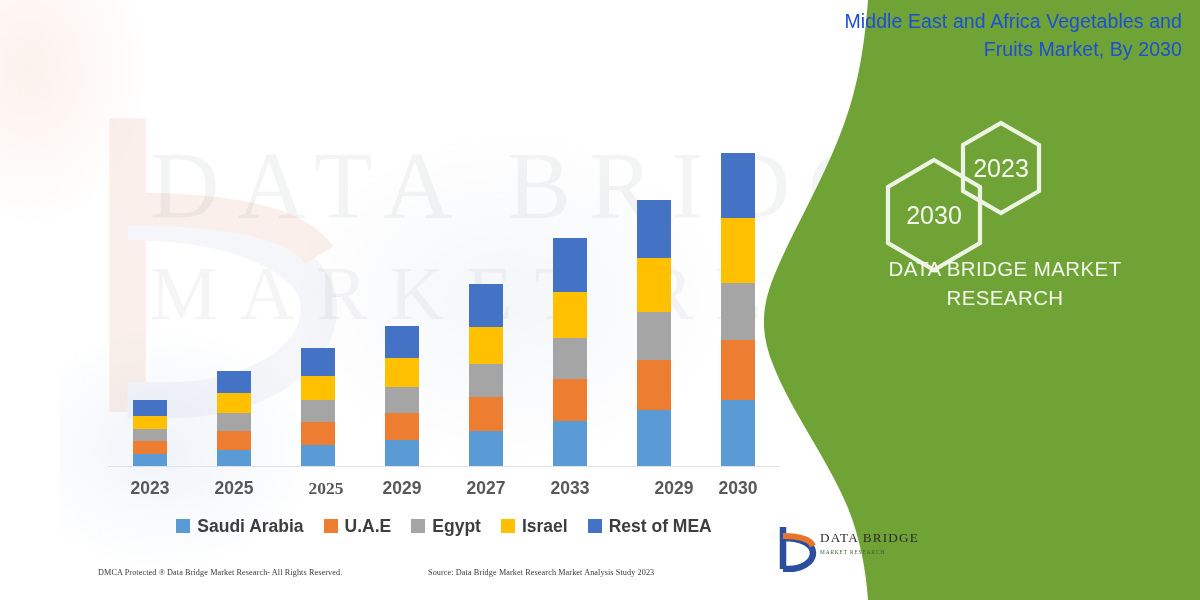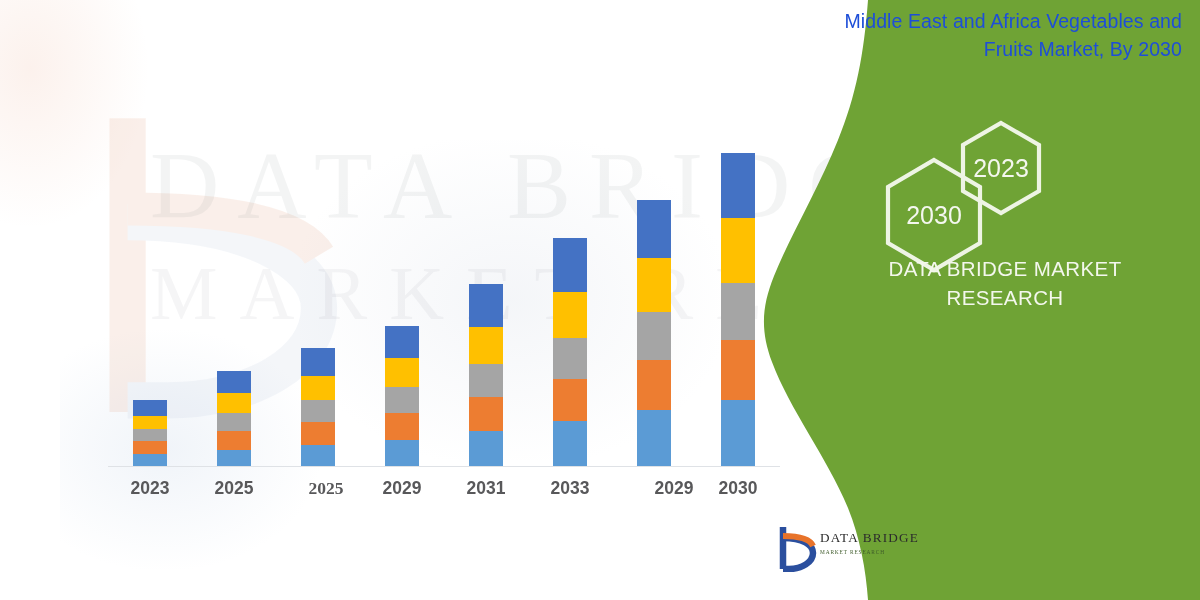--- a/index.html
+++ b/index.html
@@ -168,25 +168,51 @@
           <div class="seg" style="height: 57px; background: rgb(165, 165, 165);"></div>
           <div class="seg" style="height: 65px; background: rgb(255, 192, 0);"></div>
           <div class="seg" style="height: 65px; background: rgb(68, 114, 196);"></div>
         </div>
       </div>
     <div class="xlabels" id="xlabels">
         <div class="xlab" style="left: 2px;">2023</div>
         <div class="xlab" style="left: 86px;">2025</div>
         <div class="xlab" style="left: 178px; font-family: Liberation Serif, serif;">2025</div>
         <div class="xlab" style="left: 254px;">2029</div>
-        <div class="xlab" style="left: 338px;">2031</div>
+        <div class="xlab" style="left: 338px;">2027</div>
         <div class="xlab" style="left: 422px;">2033</div>
         <div class="xlab" style="left: 526px;">2029</div>
         <div class="xlab" style="left: 590px;">2030</div>
       </div>
+    <div class="legend" id="legend">
+        <div class="lg-item">
+          <span class="lg-swatch" style="background: rgb(91, 155, 213);"></span>
+          <span class="lg-text">Saudi Arabia</span>
+        </div>
+        <div class="lg-item">
+          <span class="lg-swatch" style="background: rgb(237, 125, 49);"></span>
+          <span class="lg-text">U.A.E</span>
+        </div>
+        <div class="lg-item">
+          <span class="lg-swatch" style="background: rgb(165, 165, 165);"></span>
+          <span class="lg-text">Egypt</span>
+        </div>
+        <div class="lg-item">
+          <span class="lg-swatch" style="background: rgb(255, 192, 0);"></span>
+          <span class="lg-text">Israel</span>
+        </div>
+        <div class="lg-item">
+          <span class="lg-swatch" style="background: rgb(68, 114, 196);"></span>
+          <span class="lg-text">Rest of MEA</span>
+        </div>
+      </div>
+    <div class="footer">
+      <div class="ft left">DMCA Protected ® Data Bridge Market Research- All Rights Reserved.</div>
+      <div class="ft right">Source: Data Bridge Market Research  Market Analysis Study 2023</div>
+    </div>
   </div>
 
 
   <div class="green-clip">
     <svg class="green-shape" viewBox="0 0 440 600" preserveAspectRatio="none">
       <path d="M440 0 L108 0 C104 54, 96 96, 78 140 C58 190, 30 236, 14 276
                C2 306, 0 330, 12 362 C30 410, 66 456, 88 508
                C100 538, 106 570, 108 600 L440 600 Z" fill="#6FA335"></path>
     </svg>
 

